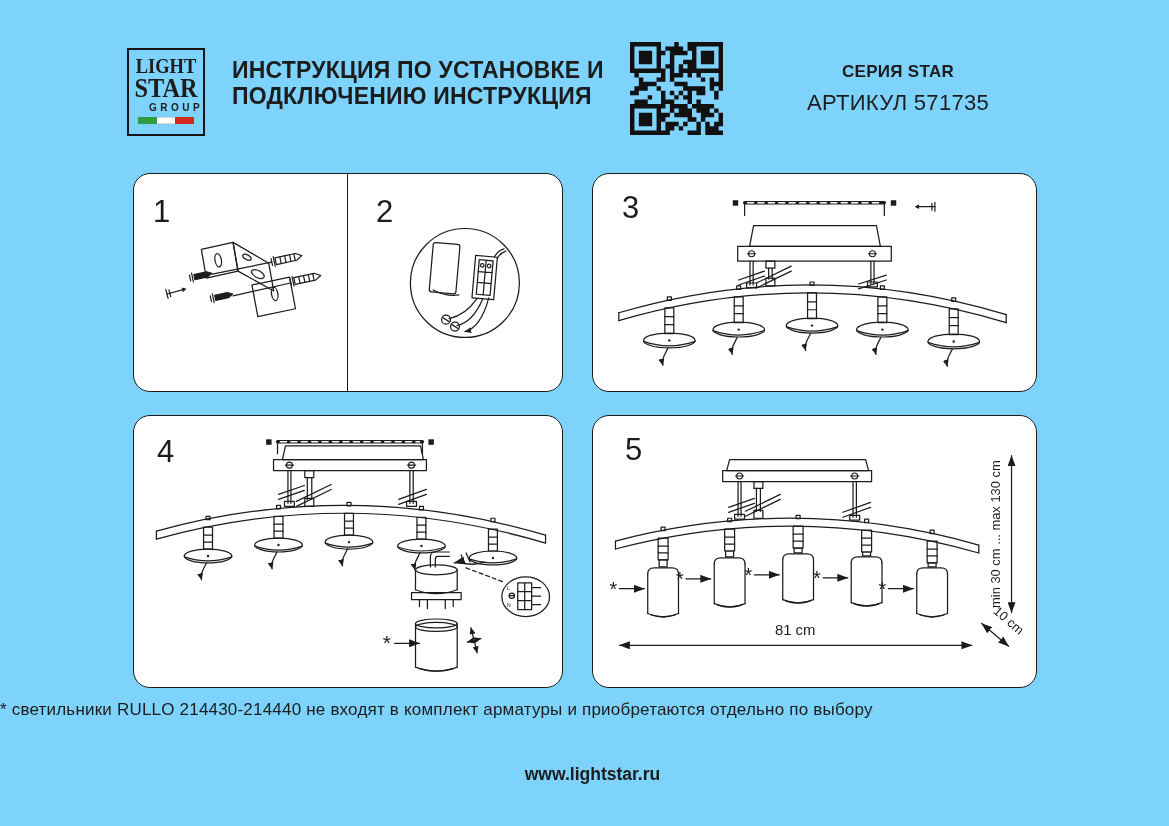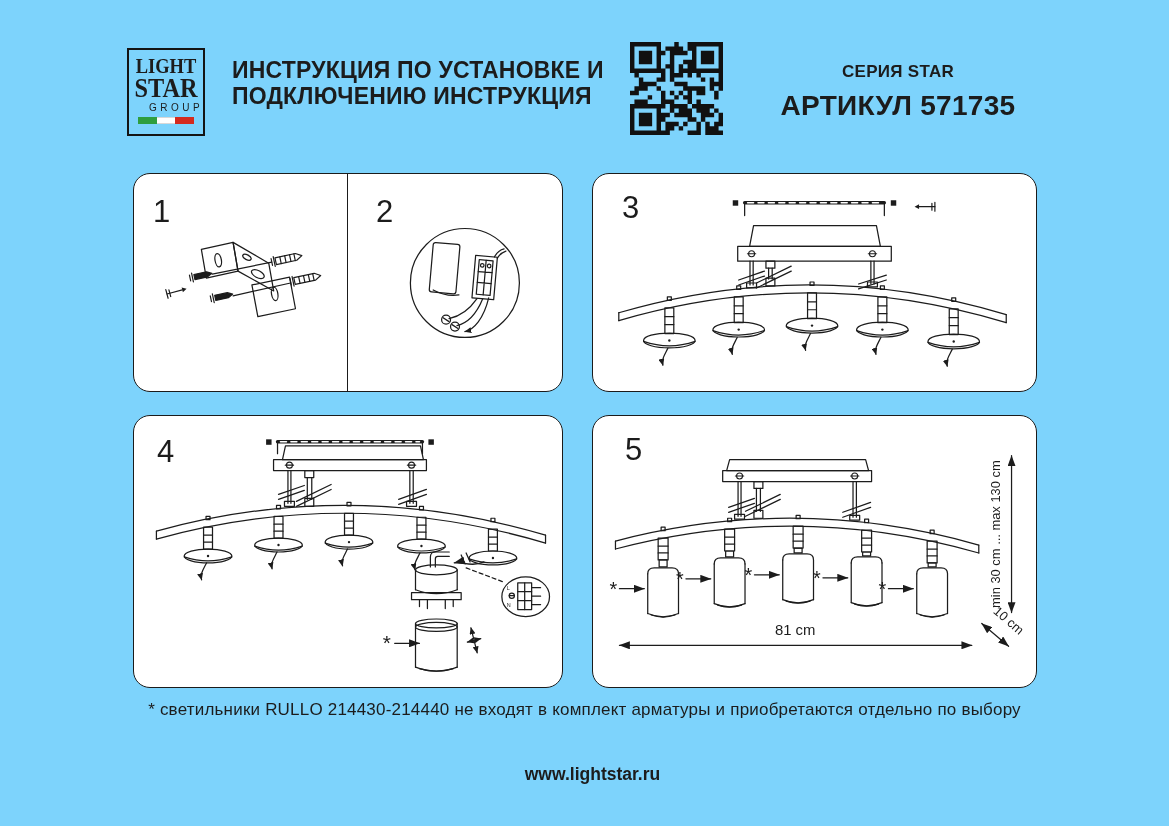--- a/index.html
+++ b/index.html
@@ -6,50 +6,50 @@
   .sheet{position:relative;width:1169px;height:826px;background:#7dd3fc;overflow:hidden;
          font-family:"Liberation Sans",sans-serif;color:#1c1c1c;}
 
   
   .logo-box{position:absolute;left:127px;top:48px;width:78px;height:88px;
             border:2px solid #141414;box-sizing:border-box;text-align:center;}
   .logo-w1{margin-top:6px;font-family:"Liberation Serif",serif;font-weight:bold;
            font-size:21px;line-height:20px;transform:scaleX(.88);}
   .logo-w2{font-family:"Liberation Serif",serif;font-weight:bold;
            font-size:27px;line-height:25px;transform:scaleX(.9);}
-  .logo-w3{font-size:10px;line-height:11px;letter-spacing:3.5px;padding-left:20px;margin-top:1px;}
+  .logo-w3{font-size:10px;line-height:11px;letter-spacing:3.5px;padding-left:20px;margin-top:1px;font-weight:bold;}
   .logo-flag{width:56px;height:7px;margin:4px auto 0;display:flex;}
   .logo-flag span{flex:1;}
   .fg{background:#2f9e3f}.fw{background:#fff;border-top:1px solid #d8d8d8;border-bottom:1px solid #d8d8d8;box-sizing:border-box}.fr{background:#d42b1e}
 
   .title{position:absolute;left:232px;top:57px;font-size:23px;font-weight:bold;
          line-height:26px;letter-spacing:.2px;white-space:nowrap;}
   .qr{position:absolute;left:630px;top:42px;width:93px;height:93px;}
   .series-block{position:absolute;left:758px;top:62px;width:280px;text-align:center;}
   .series{font-size:17px;font-weight:bold;letter-spacing:.3px;}
-  .article{font-size:28px;font-weight:bold;margin-top:8px;letter-spacing:.3px;}
+  .article{font-size:22px;font-weight:normal;margin-top:8px;letter-spacing:.3px;}
 
   
   .panel{position:absolute;border:1.6px solid #1b1b1b;border-radius:17px;
          box-sizing:border-box;background:#fff;}
   #panel-12{left:133px;top:173px;width:430px;height:219px;}
   #panel-3 {left:592px;top:173px;width:445px;height:219px;}
   #panel-4 {left:133px;top:415px;width:430px;height:273px;}
   #panel-5 {left:592px;top:415px;width:445px;height:273px;}
   .divider{position:absolute;left:213px;top:0;width:1.4px;height:100%;background:#1b1b1b;}
   .step-number{position:absolute;font-size:31px;line-height:31px;font-weight:normal;}
   .n1{left:19px;top:22px;}  .n2{left:242px;top:22px;}
   .n3{left:29px;top:18px;}  .n4{left:23px;top:20px;}  .n5{left:32px;top:18px;}
   svg.art{position:absolute;left:0;top:0;width:100%;height:100%;}
   svg.half{position:absolute;top:0;height:100%;}
   #half-1{left:0;width:213px;}  #half-2{left:213px;width:214px;}
   svg text{fill:#1c1c1c;stroke:none;font-family:"Liberation Sans",sans-serif;}
 
   
-  .footnote{position:absolute;left:0;top:700px;width:100%;text-align:center;
+  .footnote{position:absolute;left:0;top:700px;width:100%;text-align:left;
             font-size:17px;letter-spacing:.2px;}
   .website{position:absolute;left:0;top:764px;width:100%;text-align:center;
            font-size:17.5px;font-weight:bold;margin-left:8px;}
 </style>
 </head>
 <body>
 
 <div class="sheet">
 
   <svg width="0" height="0" style="position:absolute" aria-hidden="true">

